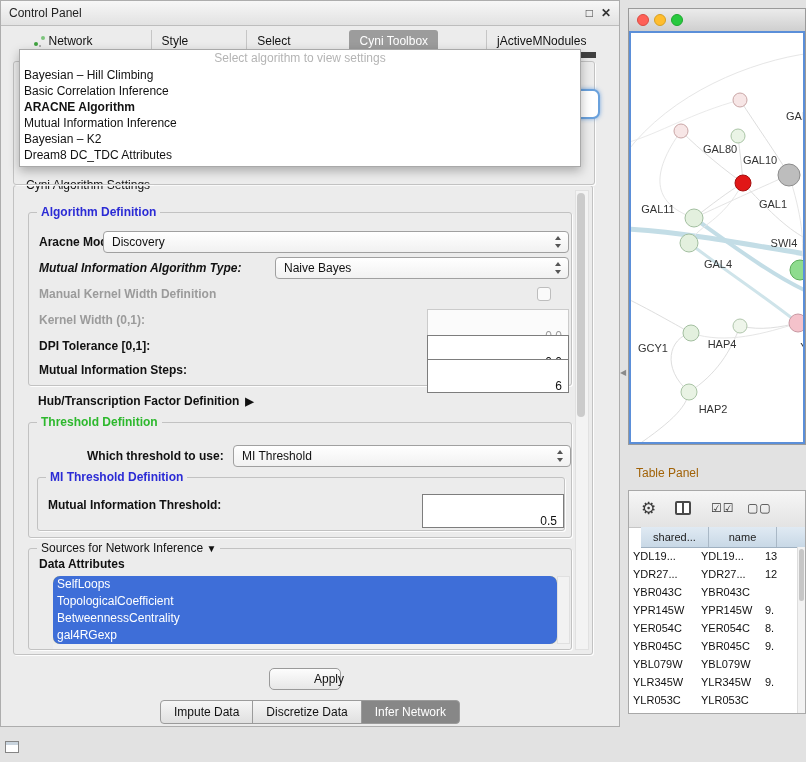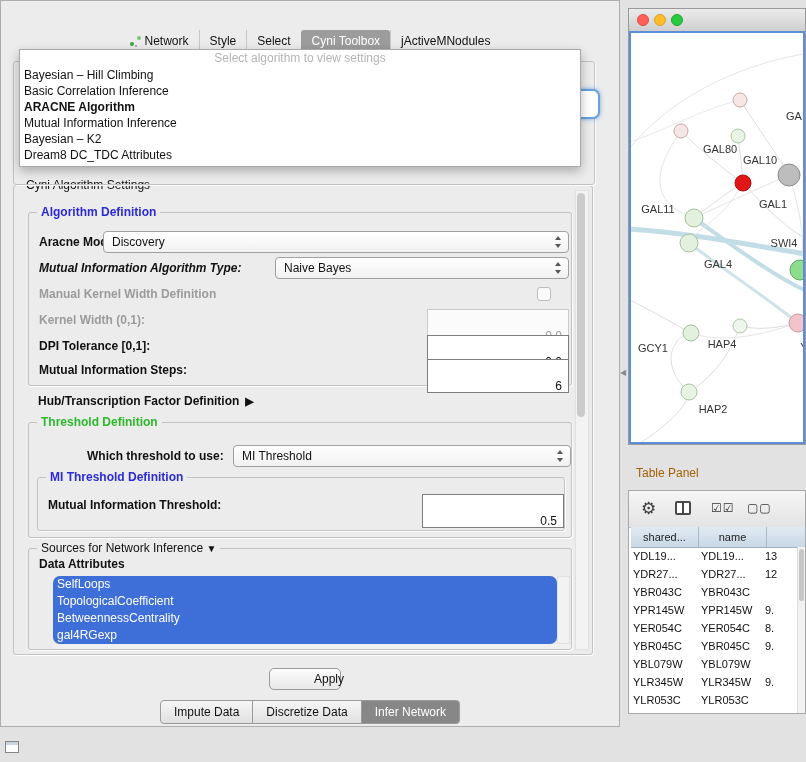--- a/index.html
+++ b/index.html
@@ -9,21 +9,21 @@
   
   .cp{position:absolute;left:0;top:8;width:620px;height:727px;background:#ececec;border:1px solid #adadad;box-sizing:border-box;}
   .cp-titlebar{position:absolute;left:0;top:0;right:0;height:24px;background:linear-gradient(#f7f7f7,#e2e2e2);border-bottom:1px solid #bdbdbd;}
   .cp-title{position:absolute;left:8px;top:0;line-height:24px;font-size:12px;color:#222;}
   .tb-ico{position:absolute;top:0;line-height:24px;font-size:12px;color:#333;cursor:default;}
   .tb-float{right:26px;}
   .tb-close{right:8px;font-weight:bold;}
 
   
   .tabbar{position:absolute;left:0;top:29px;right:0;display:flex;justify-content:center;}
-  .tabrow{display:flex;border-bottom:6px solid #404040;}
+  .tabrow{display:flex;border-bottom:6px solid #404040;gap:48px;}
   .tab{height:22px;line-height:22px;padding:0 10px;font-size:12px;color:#111;border-left:1px solid #c6c6c6;display:flex;align-items:center;}
   .tab:first-child{border-left:none;}
   .tab.active{background:#9c9c9c;color:#fff;border-radius:3px 3px 0 0;border-left-color:transparent;}
   .net-ico{position:relative;width:11px;height:11px;margin-right:4px;display:inline-block;}
   .net-ico::before{content:"";position:absolute;left:0;top:6px;width:4px;height:4px;border-radius:50%;background:#3fa23f;}
   .net-ico::after{content:"";position:absolute;right:0;top:0;width:4px;height:4px;border-radius:50%;background:#7cc47c;box-shadow:-3px 8px 0 -1px #9a9a9a;}
 
   
   .algo-select-box{position:absolute;left:12px;top:60px;width:580px;height:122px;border:1px solid #c2c2c2;border-radius:3px;box-shadow:1px 1px 0 rgba(255,255,255,.9);z-index:1;}
   .focus-ring{position:absolute;left:559px;top:88px;width:40px;height:30px;background:#fff;border:2px solid #6aa1dc;border-radius:7px;box-shadow:0 0 4px rgba(90,150,220,.8);box-sizing:border-box;z-index:2;}
@@ -83,21 +83,21 @@
 
   
   .tp-label{position:absolute;left:636px;top:466px;font-size:12px;color:#a16207;}
   .tp{position:absolute;left:628px;top:490px;width:178px;height:224px;background:#fff;border:1px solid #a8a8a8;box-sizing:border-box;overflow:hidden;}
   .tp-toolbar{position:absolute;left:0;top:0;right:0;height:36px;background:linear-gradient(#f6f6f6,#e3e3e3);border-bottom:1px solid #c6c6c6;}
   .tp-gear{position:absolute;left:12px;top:7px;font-size:17px;color:#3a3a3a;}
   .col-ico{position:absolute;left:46px;top:10px;width:16px;height:14px;border:2px solid #4a4a4a;border-radius:2px;background:#fff;box-sizing:border-box;}
   .col-ico::before{content:"";position:absolute;left:5px;top:0;bottom:0;width:2px;background:#4a4a4a;}
   .tp-checks{position:absolute;left:82px;top:10px;font-size:12px;color:#333;letter-spacing:1px;}
   .tp-boxes{position:absolute;left:118px;top:10px;font-size:12px;color:#333;letter-spacing:1px;}
-  .tp-header{position:absolute;left:2px;top:36px;right:0;height:20px;display:flex;background:linear-gradient(#e0eaf3,#c8d8e6);border-bottom:1px solid #9fb0c0;}
+  .tp-header{position:absolute;left:12px;top:36px;right:0;height:20px;display:flex;background:linear-gradient(#e0eaf3,#c8d8e6);border-bottom:1px solid #9fb0c0;}
   .th{height:20px;line-height:20px;font-size:11px;color:#222;text-align:center;border-right:1px solid #a9b8c6;box-sizing:border-box;overflow:hidden;white-space:nowrap;}
   .th:nth-child(1){width:68px;}
   .th:nth-child(2){width:68px;}
   .th:nth-child(3){flex:1;border-right:none;}
   .tp-body{position:absolute;left:0;top:56px;right:8px;bottom:0;overflow:hidden;}
   .tr{display:flex;height:18px;line-height:18px;}
   .td{font-size:11px;color:#111;padding-left:4px;box-sizing:border-box;overflow:hidden;white-space:nowrap;}
   .td:nth-child(1){width:68px;}
   .td:nth-child(2){width:64px;}
   .td:nth-child(3){flex:1;}
@@ -108,20 +108,25 @@
   .divider-arrow{position:absolute;left:620px;top:368px;font-size:8px;color:#8a8a8a;}
   .mini-win{position:absolute;left:5px;top:741px;width:14px;height:12px;border:1px solid #858585;background:#fff;box-sizing:border-box;}
   .mini-win::before{content:"";position:absolute;left:0;right:0;top:0;height:3px;background:#c9d4de;}
 </style>
 </head>
 <body>
 
 <div class="screen">
 
   <div class="cp">
+    <div class="cp-titlebar">
+      <span class="cp-title">Control Panel</span>
+      <span class="tb-ico tb-float">□</span>
+      <span class="tb-ico tb-close">✕</span>
+    </div>
 
     <div class="tabbar">
       <div class="tabrow">
           <div class="tab">
             <span class="net-ico"></span>
             <span>Network</span>
           </div>
           <div class="tab">
             <span>Style</span>
           </div>

